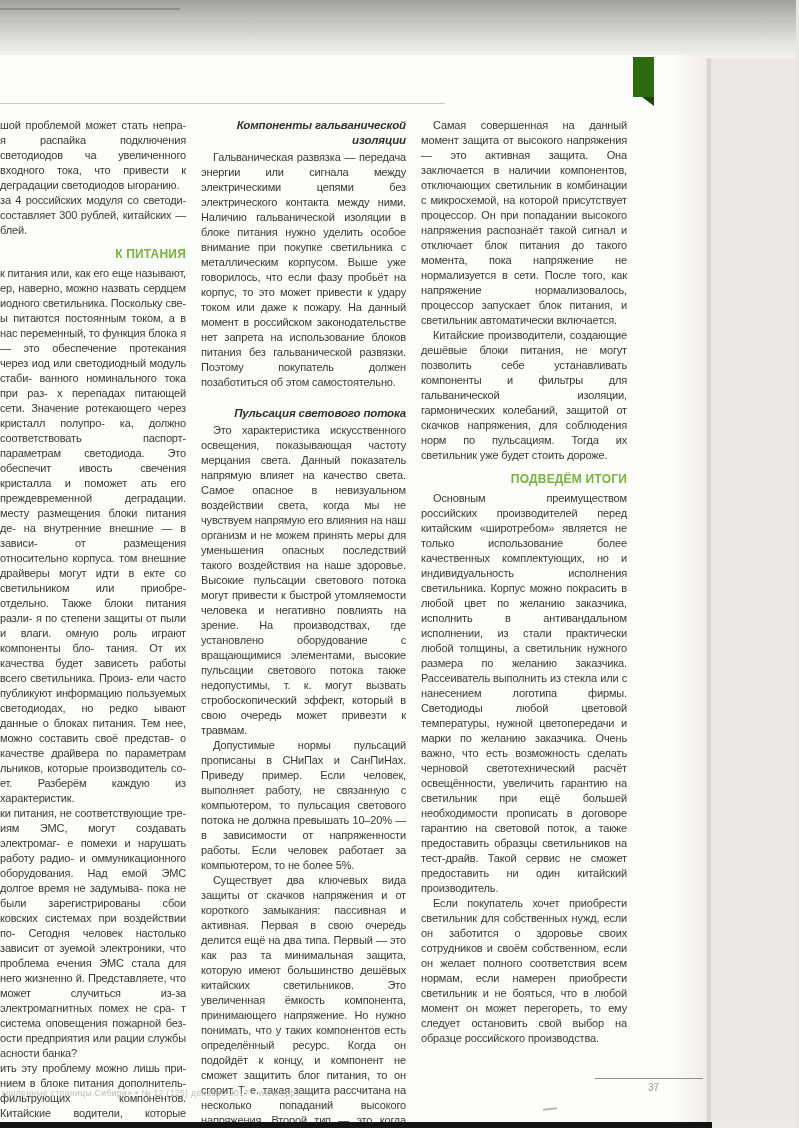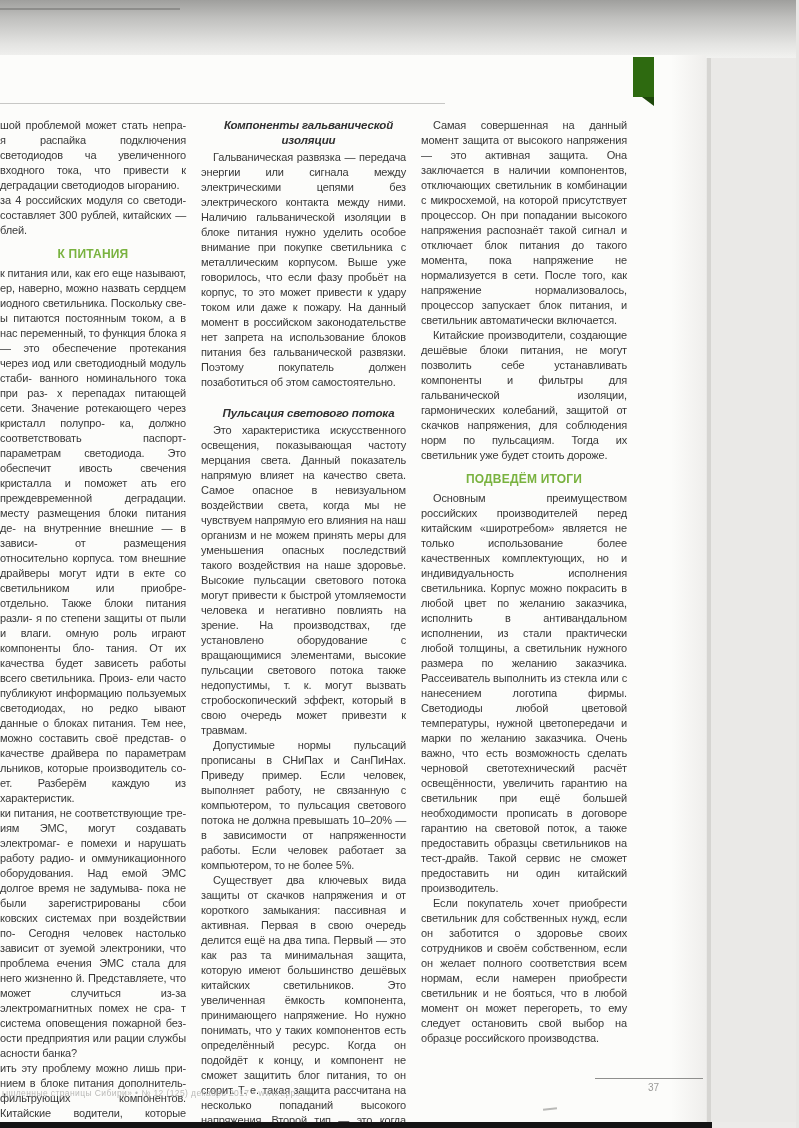--- a/index.html
+++ b/index.html
@@ -38,25 +38,25 @@
     position:absolute; top:63px; font-size:11px; line-height:15px;
     color:#383838; text-align:justify; letter-spacing:-0.15px;
   }
   .col-left  { left:0;     width:186px; }
   .col-mid   { left:201px; width:205px; }
   .col-right { left:421px; width:206px; }
   .para { margin:0; text-indent:12px; }
   .para.noindent { text-indent:0; }
   .green-head {
     color:var(--accent-green,#79b23f); font-weight:bold; font-size:12px;
-    letter-spacing:.2px; margin:9px 0 4px; text-align:center;
+    letter-spacing:.2px; margin:9px 0 4px; text-align:right;
   }
   .sub-head {
     font-style:italic; font-weight:bold; font-size:11.5px;
-    margin:16px 0 2px; padding-left:10px; text-align:center; color:#303030;
+    margin:16px 0 2px; padding-left:10px; text-align:right; color:#303030;
   }
 
   .footer-text {
     position:absolute; left:2px; top:1033px; width:420px;
     font-size:8.5px; color:#aeaeac; letter-spacing:.4px; opacity:.85;
   }
   .pagenum-rule { position:absolute; left:595px; top:1023px; width:108px; height:1px; background:#8f8f8d; }
   .page-number { position:absolute; left:648px; top:1027px; font-size:10px; color:#9a9a98; }
   .smudge { position:absolute; left:543px; top:1053px; width:14px; height:2px; background:#b9b9b7; transform:rotate(-6deg); }
 </style>

